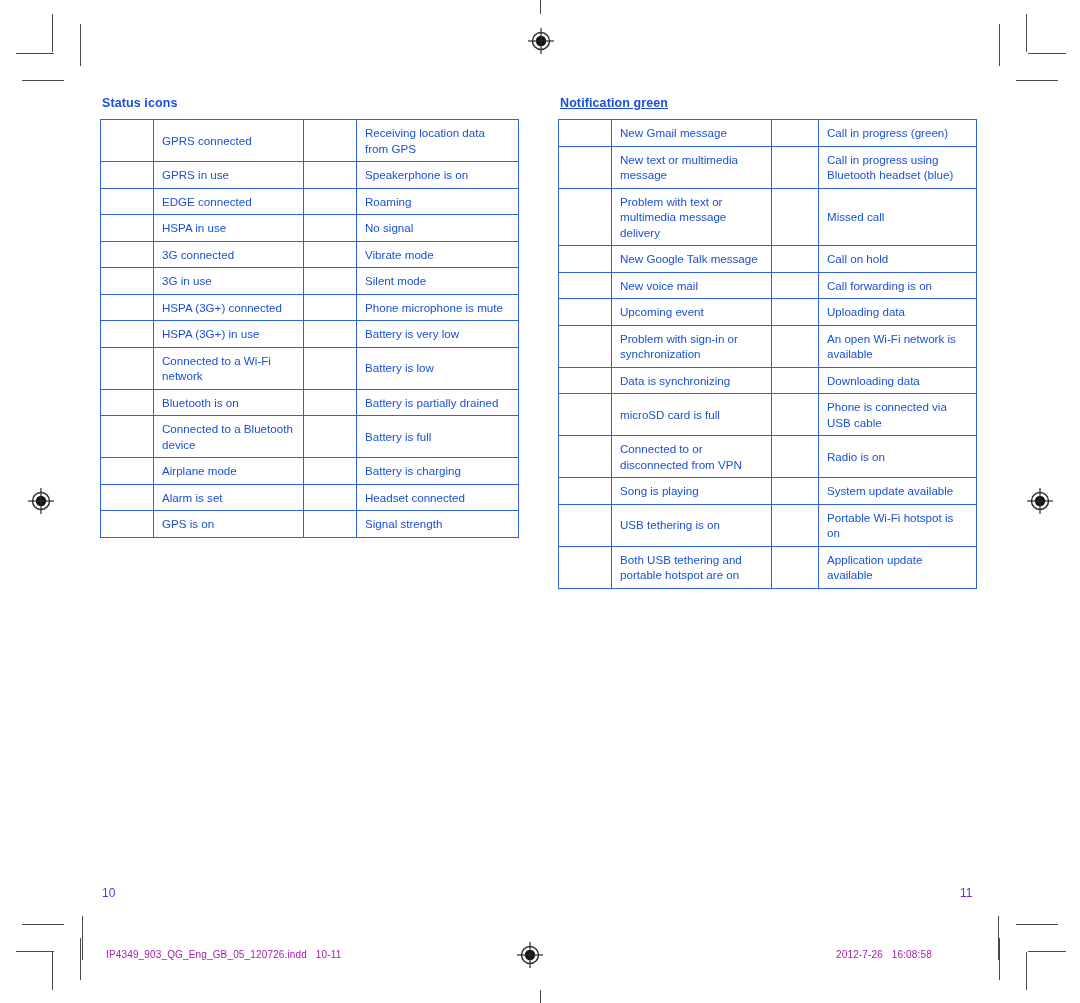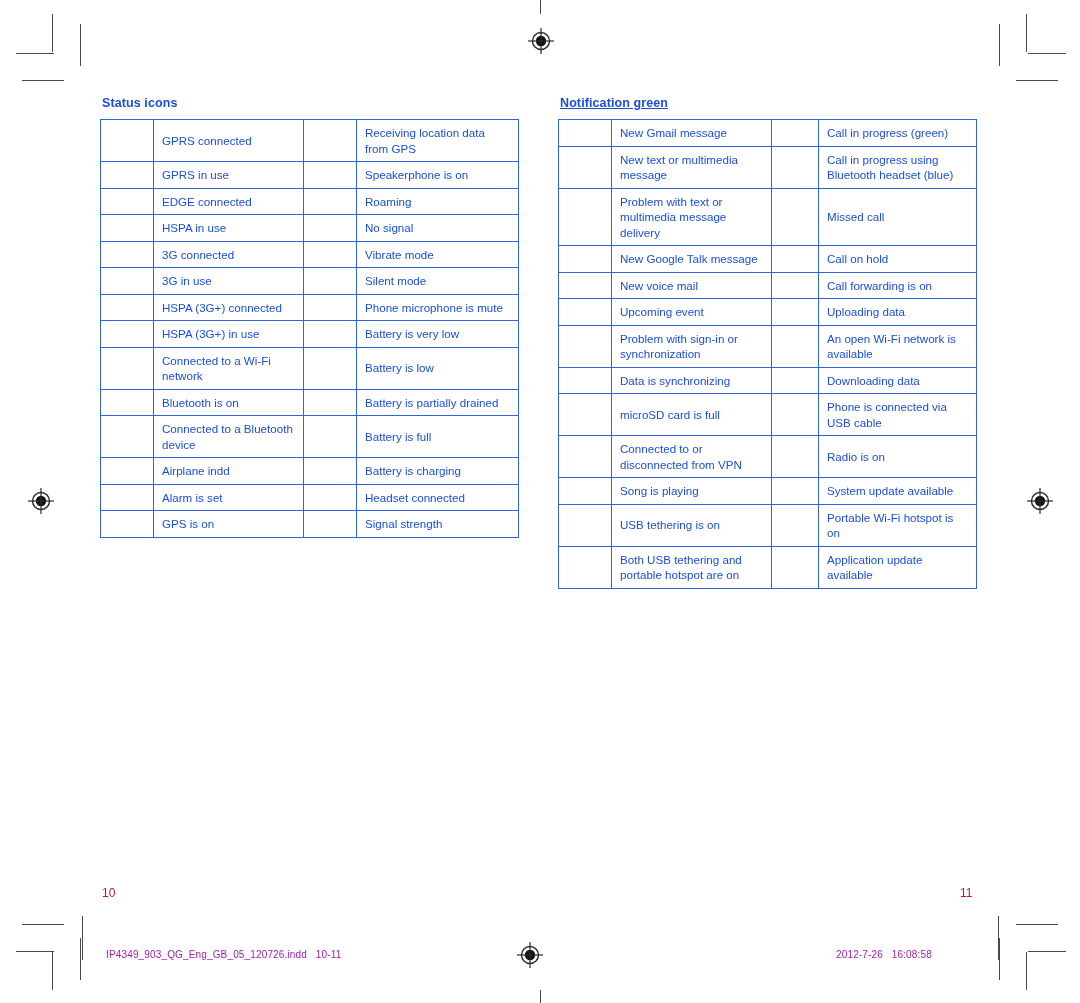--- a/index.html
+++ b/index.html
@@ -74,21 +74,21 @@
   
   .t-right col.c1 { width: 53px; }
   .t-right col.c2 { width: 160px; }
   .t-right col.c3 { width: 47px; }
   .t-right col.c4 { width: 158px; }
 
   
   .pagenum {
     position: absolute;
     font-size: 12px;
-    color: #b91c1c;
+    color: #6d28d9;
     font-family: "Liberation Sans", sans-serif;
   }
   #pagenum-left  { left: 102px; top: 886px; }
   #pagenum-right { left: 960px; top: 886px; }
 
   
   .footer-text {
     position: absolute;
     font-size: 10px;
     color: #a21caf;
@@ -237,21 +237,21 @@
             <td>Battery is partially drained</td>
           </tr>
         <tr>
             <td class="iconcell"></td>
             <td>Connected to a Bluetooth device</td>
             <td class="iconcell"></td>
             <td>Battery is full</td>
           </tr>
         <tr>
             <td class="iconcell"></td>
-            <td>Airplane indd</td>
+            <td>Airplane mode</td>
             <td class="iconcell"></td>
             <td>Battery is charging</td>
           </tr>
         <tr>
             <td class="iconcell"></td>
             <td>Alarm is set</td>
             <td class="iconcell"></td>
             <td>Headset connected</td>
           </tr>
         <tr>

